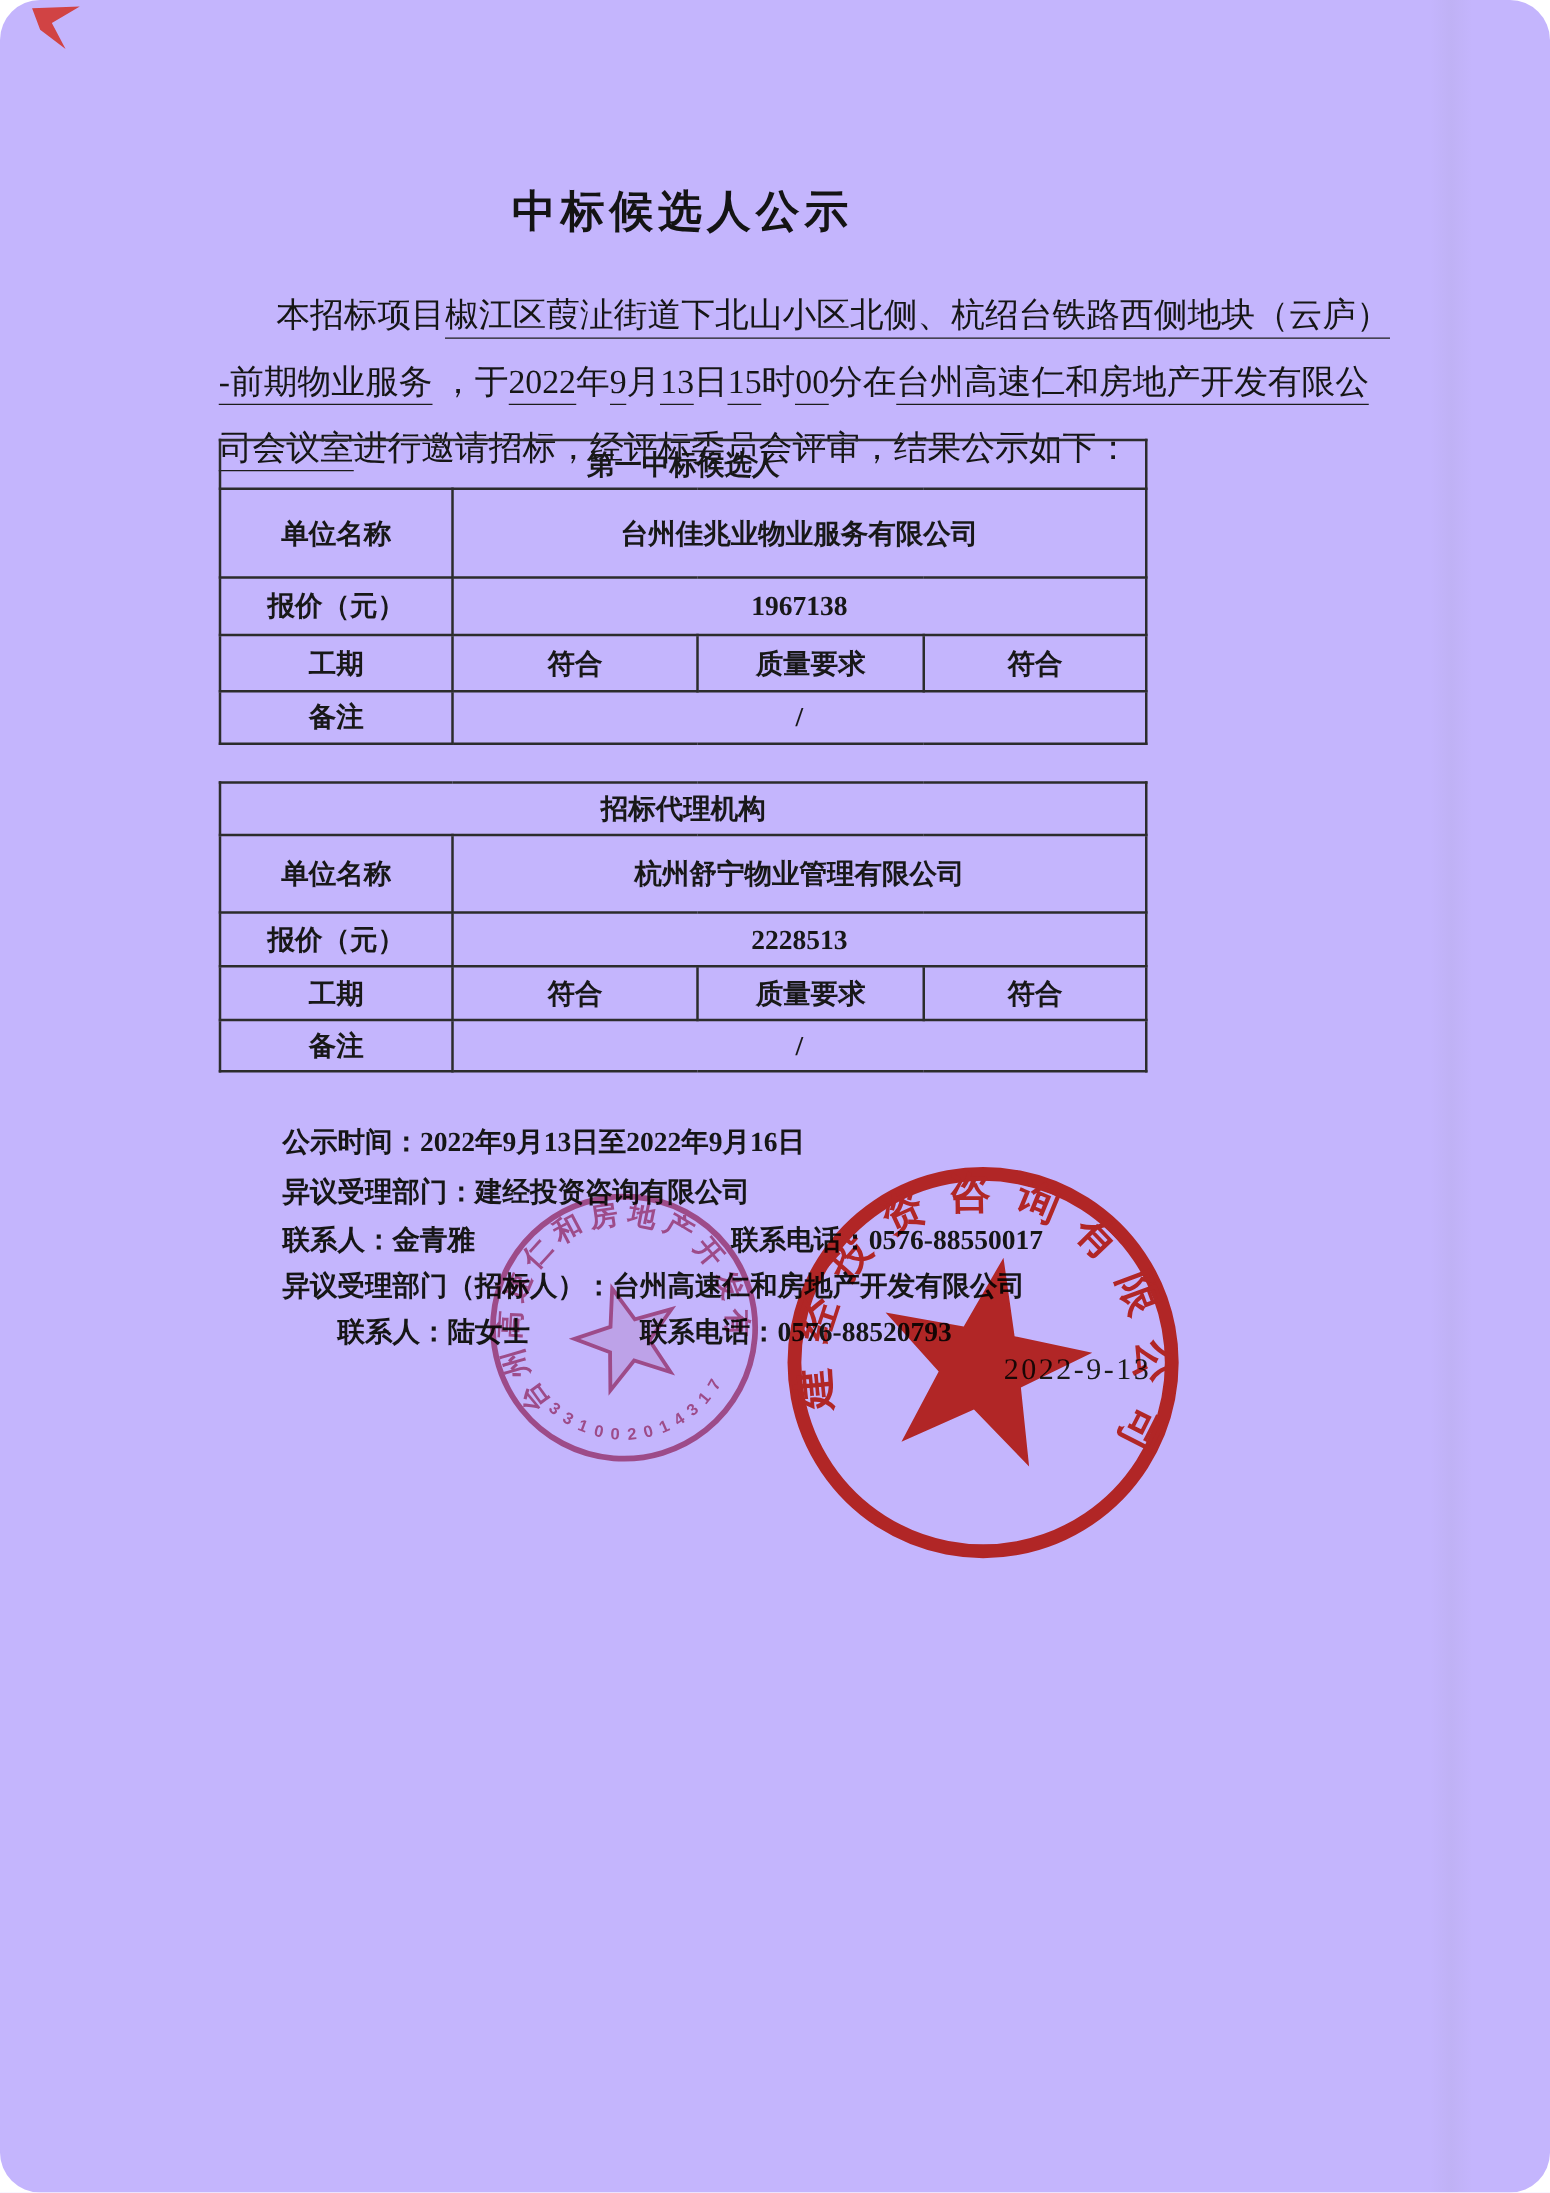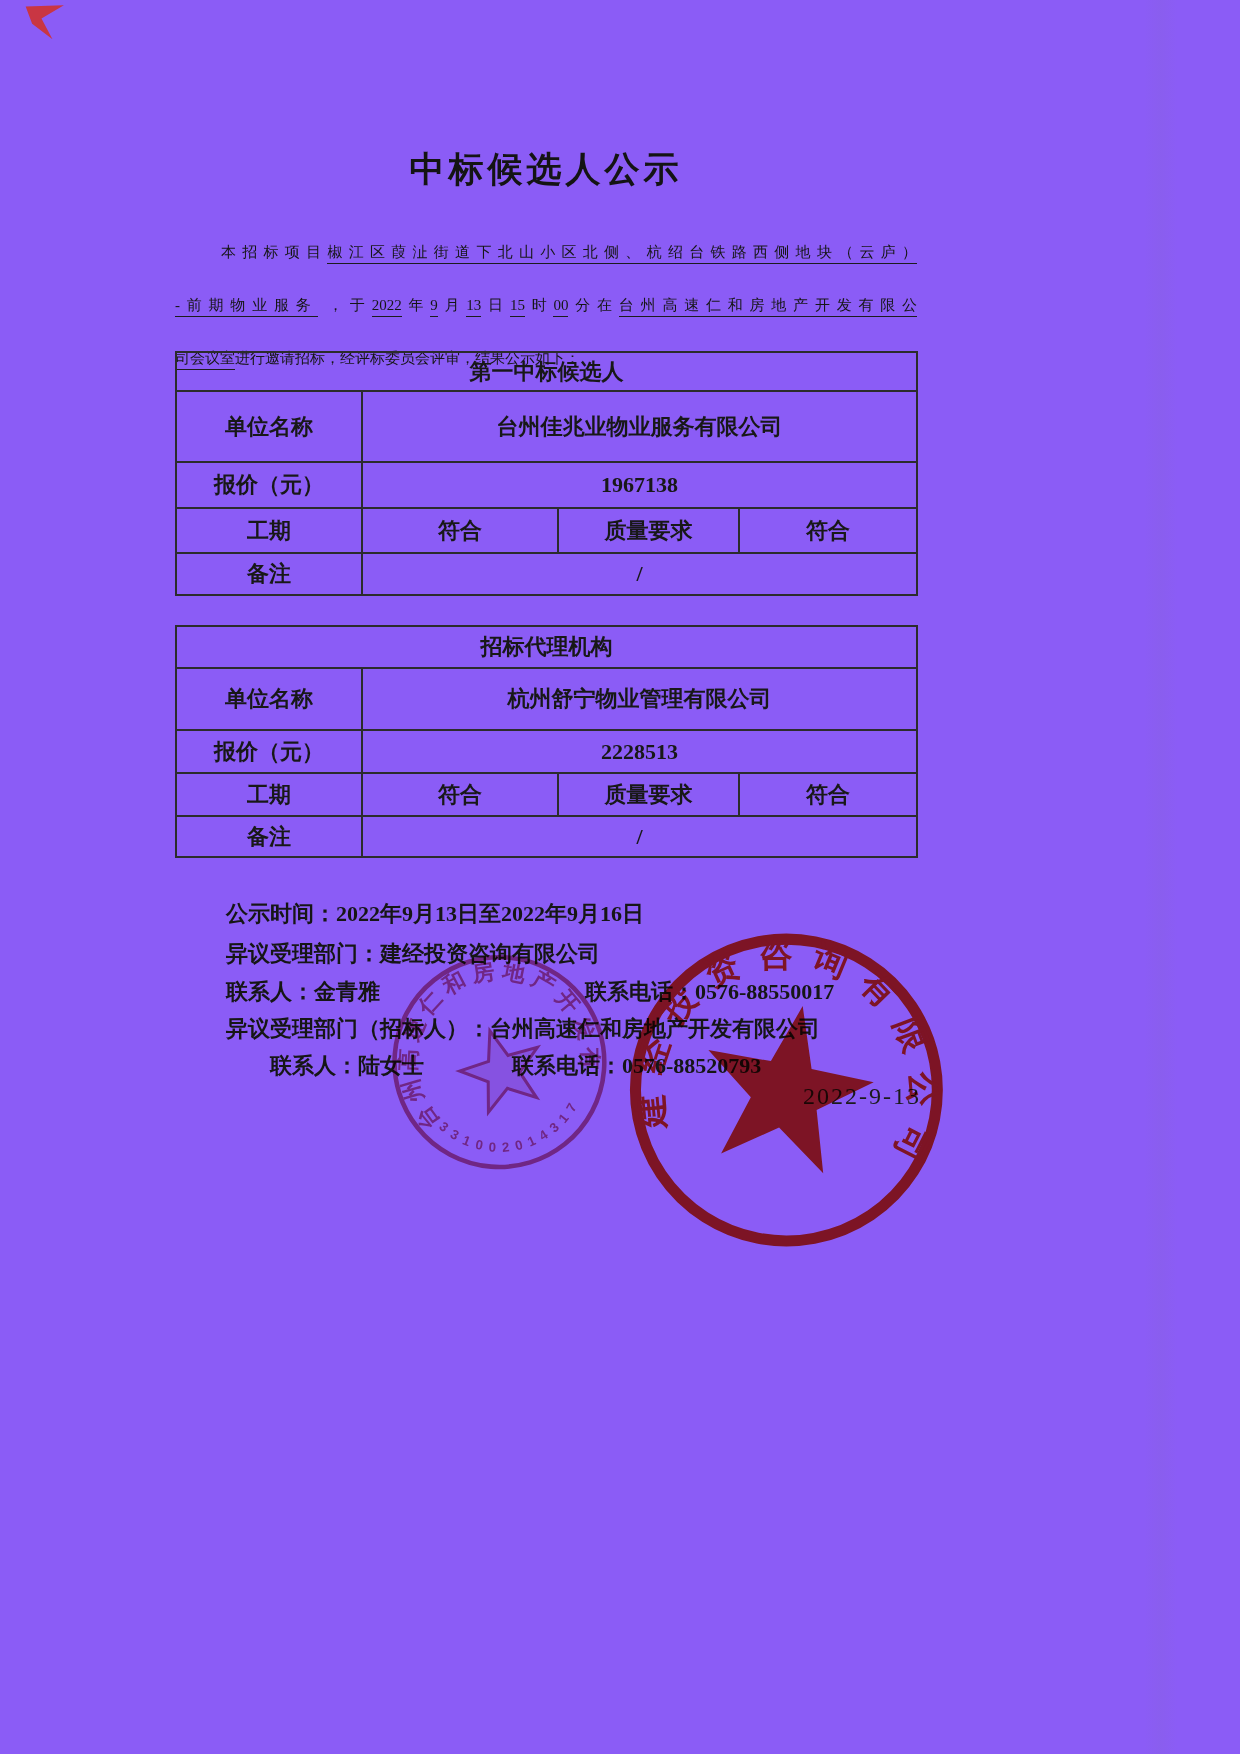--- a/index.html
+++ b/index.html
@@ -1,23 +1,23 @@
 <!DOCTYPE html>
 <html><head>
 <meta charset="utf-8">
 <style>
   html,body{margin:0;padding:0;background:#ffffff;}
-  .page{position:relative;width:1240px;height:1754px;background:#8b5cf6;overflow:hidden;
-        font-family:"Liberation Serif",serif;color:#1b1b1b;}
+  .page{position:relative;width:1240px;height:1754px;background:#c4b5fd;overflow:hidden;
+        font-family:"Liberation Serif",serif;color:#1b1b1b;border-radius:32px;}
   .scan-shadow{position:absolute;right:62px;top:0;width:34px;height:100%;
         background:linear-gradient(90deg,rgba(0,0,0,0) 0%,rgba(120,120,120,0.06) 50%,rgba(0,0,0,0) 100%);}
   .corner-mark{position:absolute;left:22px;top:2px;}
   .title{position:absolute;left:175px;top:146px;width:742px;margin:0;text-align:center;
         font-family:"Liberation Sans",sans-serif;font-weight:700;font-size:35px;letter-spacing:4px;color:#141414;}
-  .intro{position:absolute;left:175px;top:226px;width:742px;font-size:15px;line-height:53px;color:#161616;}
+  .intro{position:absolute;left:175px;top:226px;width:742px;font-size:27px;line-height:53px;color:#161616;}
   .intro p{margin:0;text-align:justify;text-align-last:justify;white-space:nowrap;}
   .intro p.l1{padding-left:46px;}
   .intro p.l3{text-align-last:left;}
   .u{border-bottom:1.6px solid #1c1c1c;padding-bottom:3px;}
   table.notice{position:absolute;left:175px;width:741px;border-collapse:collapse;table-layout:fixed;
         font-size:22px;color:#181818;}
   table.notice td{border:2px solid #2c2c2c;text-align:center;vertical-align:middle;
         font-weight:600;padding:0;overflow:hidden;}
   .t1{top:351px;}
   .t2{top:625px;}

